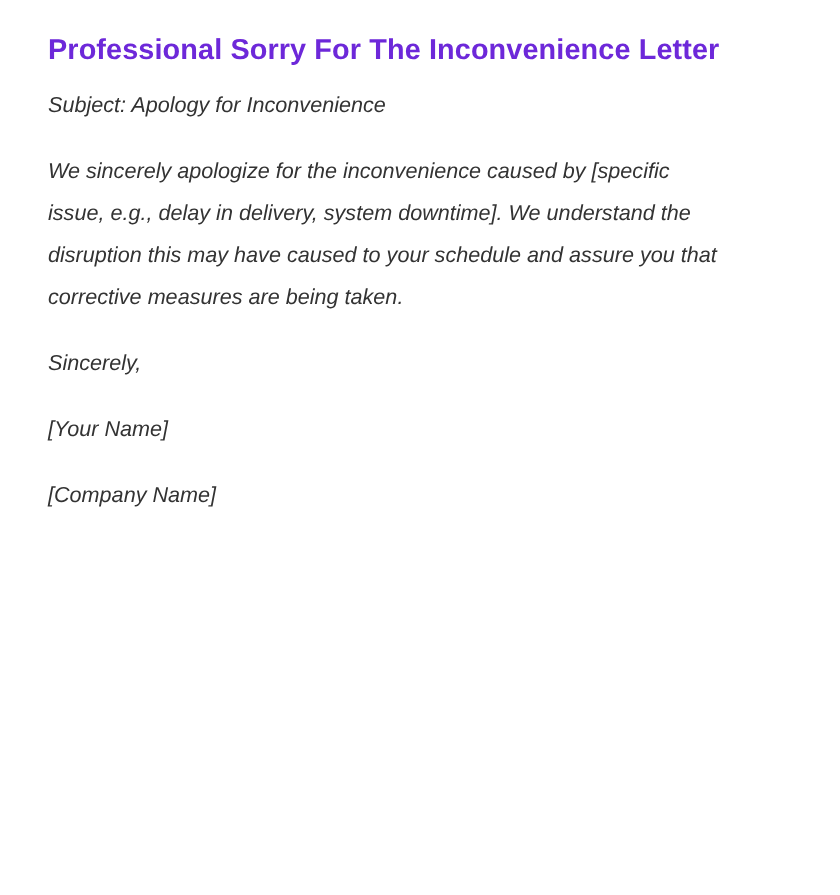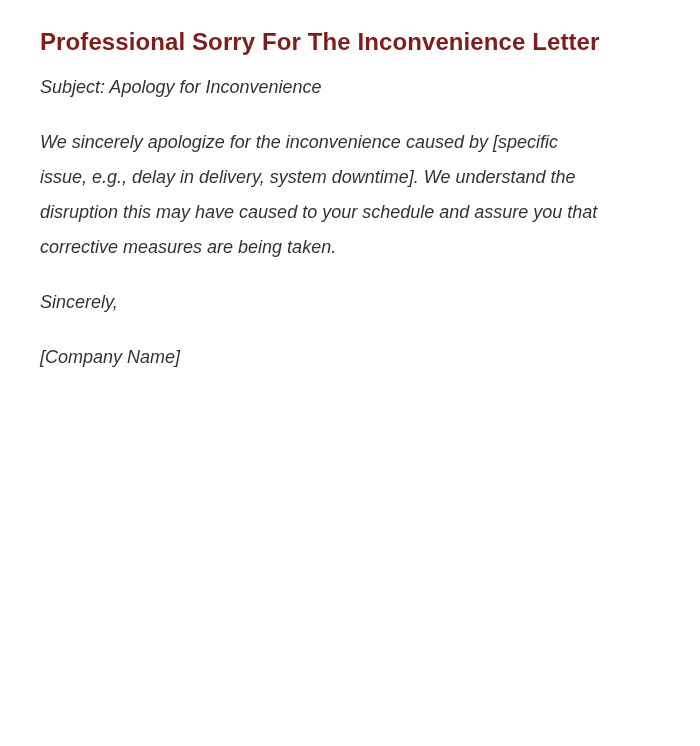--- a/index.html
+++ b/index.html
@@ -10,21 +10,21 @@
     overflow: hidden;
   }
   body {
     font-family: "Liberation Sans", sans-serif;
     padding: 26px 40px 0 40px;
   }
   .page-title {
     font-size: 24px;
     line-height: 32px;
     font-weight: 700;
-    color: #7f1d1d;
+    color: #6d28d9;
     letter-spacing: 0.1px;
     margin: 0 0 12px 0;
     max-width: 620px;
   }
   .letter-body p {
     font-size: 18px;
     line-height: 35px;
     font-weight: 400;
     color: #333333;
     margin: 0 0 20px 0;
@@ -34,14 +34,15 @@
 </style>
 </head>
 <body>
 
 <h1 class="page-title">Professional Sorry For The Inconvenience Letter</h1>
 
 <main class="letter-body">
   <p>Subject: Apology for Inconvenience</p>
   <p>We sincerely apologize for the inconvenience caused by [specific issue, e.g., delay in delivery, system downtime]. We understand the disruption this may have caused to your schedule and assure you that corrective measures are being taken.</p>
   <p>Sincerely,</p>
+  <p>[Your Name]</p>
   <p>[Company Name]</p>
 </main>
 
 </body></html>

